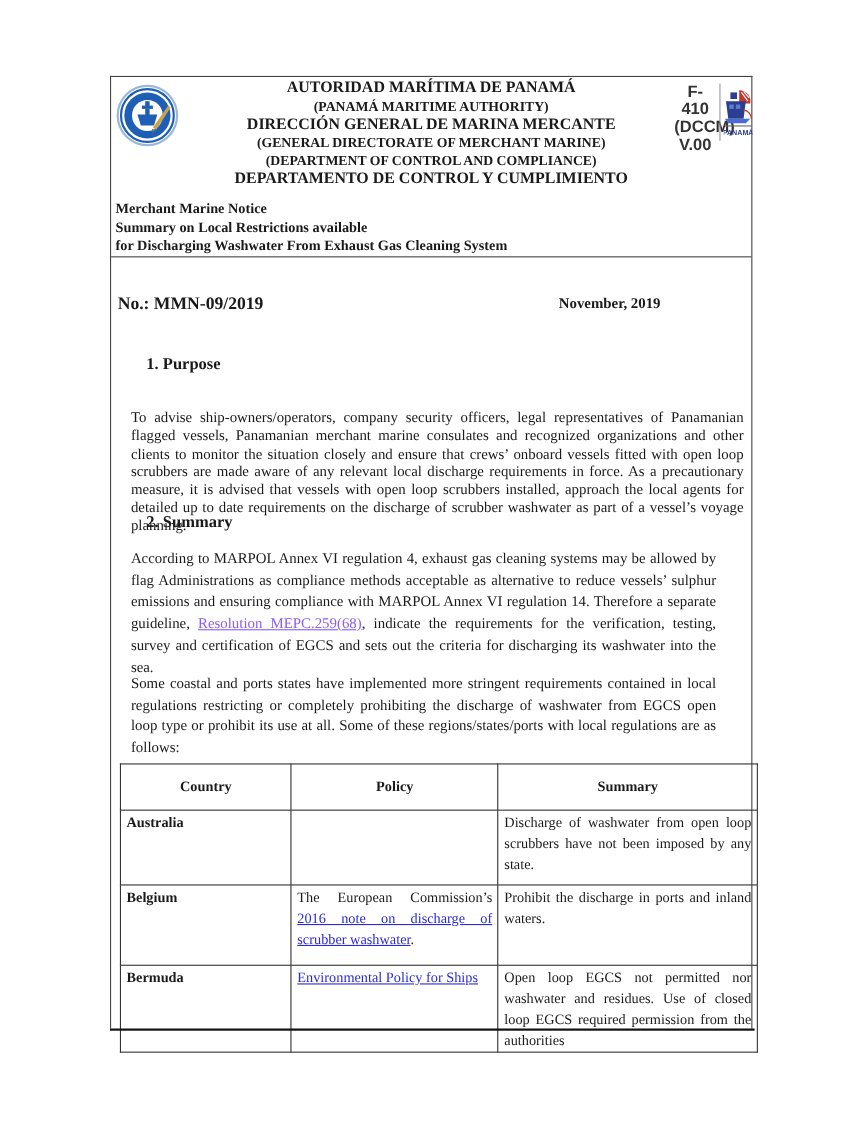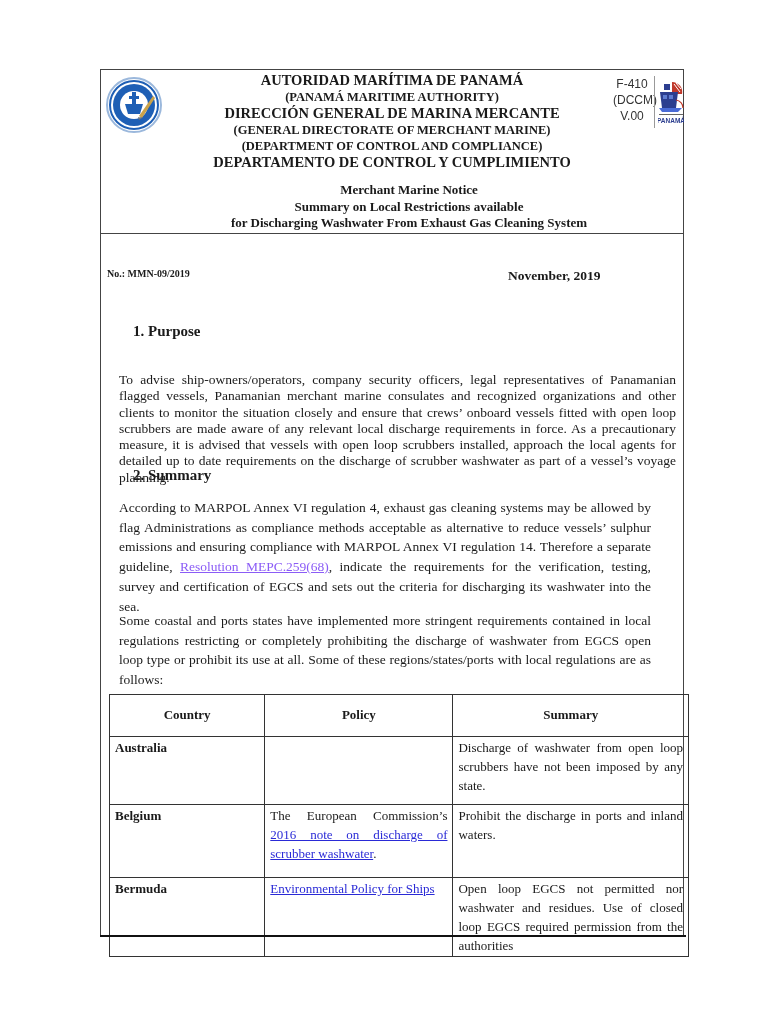--- a/index.html
+++ b/index.html
@@ -39,24 +39,25 @@
       top: 6px;
       width: 58px;
       height: 58px;
     }
     .code-block {
       position: absolute;
       left: 512px;
       top: 6px;
       width: 38px;
       font-family: "Liberation Sans", "DejaVu Sans", sans-serif;
-      font-size: 12px;
+      font-size: 15px;
       line-height: 16px;
       text-align: center;
       color: #333;
+      font-weight: bold;
     }
     .code-sep {
       position: absolute;
       left: 553px;
       top: 6px;
       width: 1px;
       height: 52px;
       background: #999;
     }
     .logo-right {
@@ -75,34 +76,33 @@
       font-weight: bold;
     }
     .h-line {
       display: block;
       white-space: nowrap;
     }
     .h-big { font-size: 14.5px; line-height: 17px; }
     .h-small { font-size: 12.5px; line-height: 16px; }
     .notice-lines {
       position: absolute;
-      left: 17px;
+      left: 4px;
       top: 112px;
       width: 582px;
-      text-align: center;
       font-weight: bold;
       font-size: 13px;
       line-height: 16.5px;
     }
     .meta-row {
       position: absolute;
       top: 198px;
       left: 6px;
       font-weight: bold;
-      font-size: 10px;
+      font-size: 16px;
     }
     .meta-date {
       position: absolute;
       top: 198px;
       left: 407px;
       font-weight: bold;
       font-size: 13.5px;
     }
     .section-heading {
       position: absolute;

